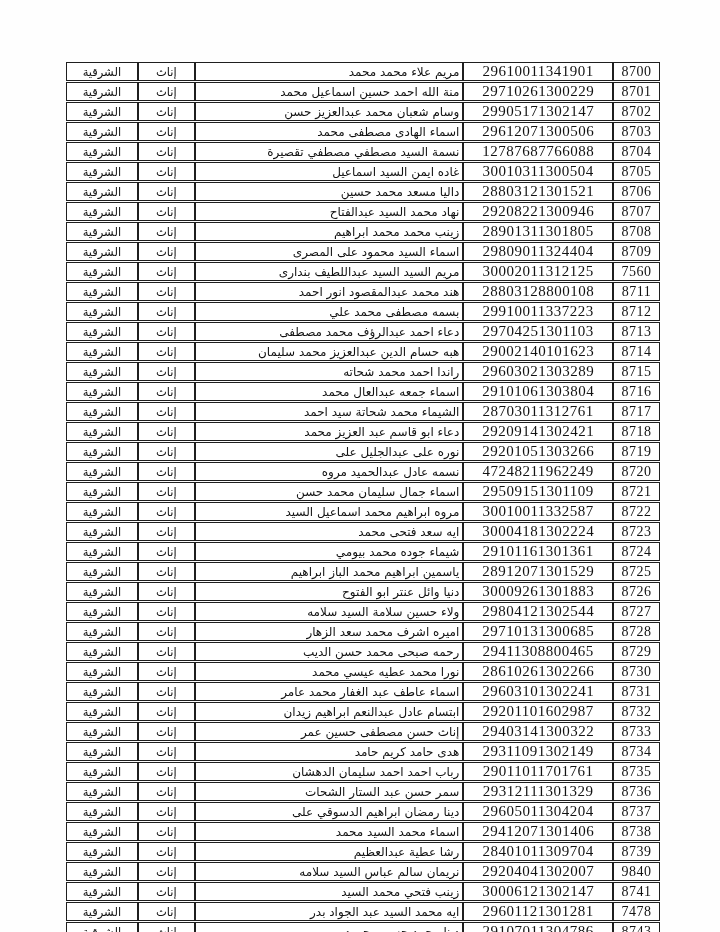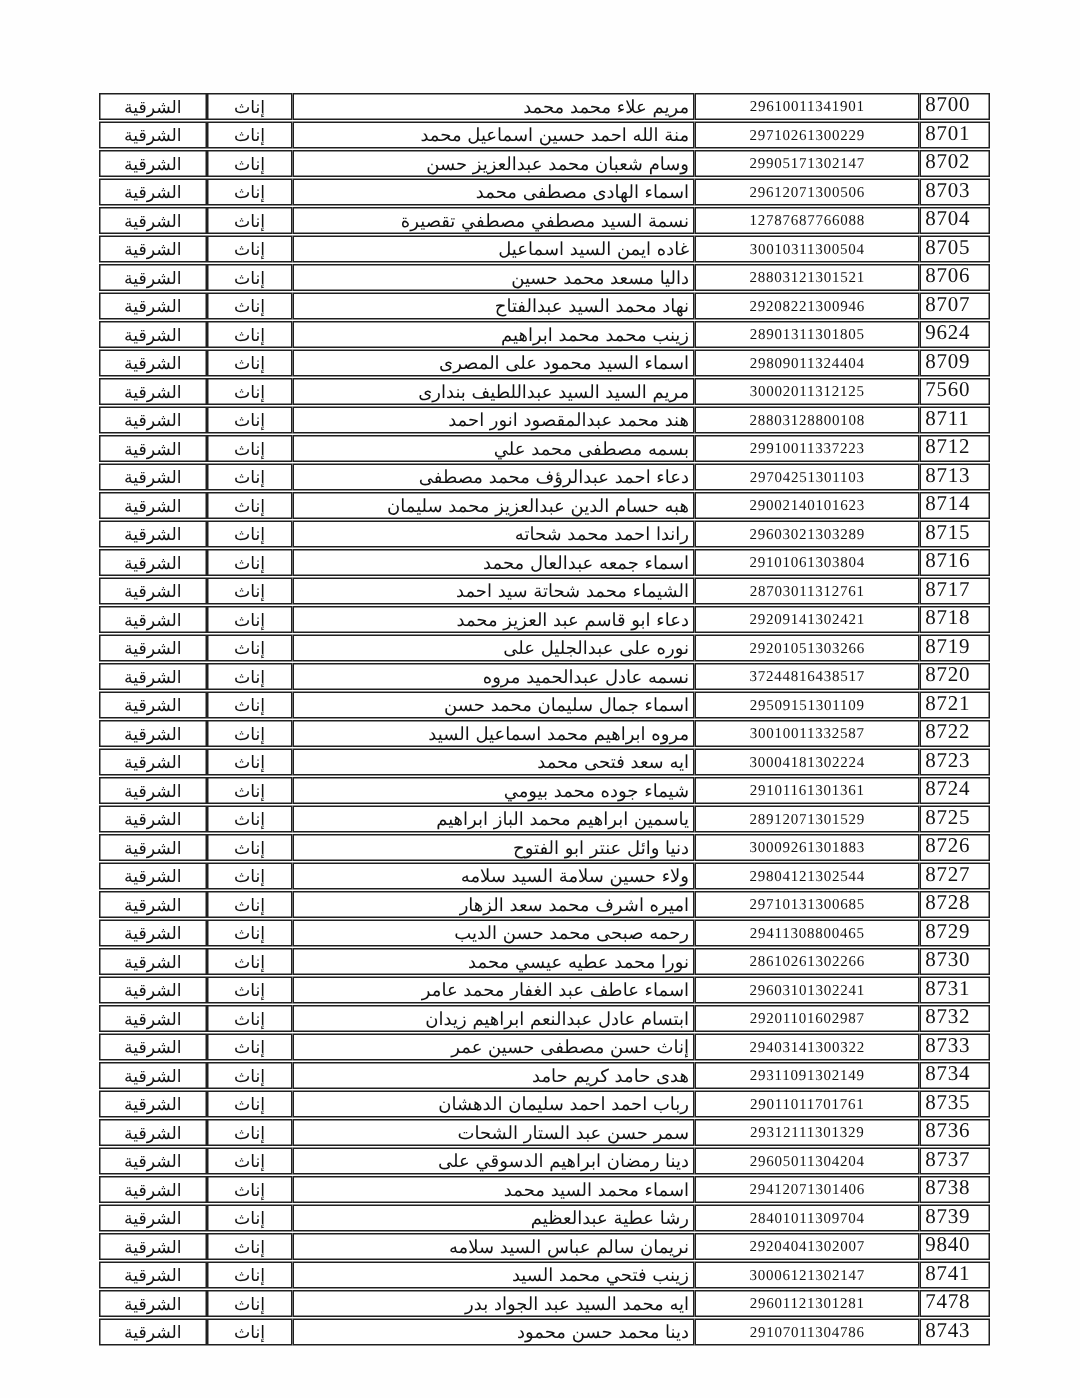--- a/index.html
+++ b/index.html
@@ -35,27 +35,27 @@
     vertical-align: middle;
     background: #ffffff;
   }
   col.c-serial      { width: 46px;  }
   col.c-id          { width: 146px; }
   col.c-name        { width: 262px; }
   col.c-gender      { width: 56px;  }
   col.c-governorate { width: 70px;  }
 
   td.serial-cell {
-    text-align: left;
+    text-align: center;
     font-size: 14px;
     letter-spacing: 0.5px;
   }
   td.id-cell {
     text-align: center;
-    font-size: 10px;
+    font-size: 15px;
     letter-spacing: 0.5px;
   }
   td.name-cell {
     text-align: right;
     font-size: 12px;
     font-family: "DejaVu Sans", sans-serif;
   }
   td.gender-cell, td.governorate-cell {
     text-align: center;
     font-size: 11.5px;
@@ -125,21 +125,21 @@
       <td class="governorate-cell">الشرقية</td>
     </tr>
         <tr>
       <td class="serial-cell">8707</td>
       <td class="id-cell">29208221300946</td>
       <td class="name-cell">نهاد محمد السيد عبدالفتاح</td>
       <td class="gender-cell">إناث</td>
       <td class="governorate-cell">الشرقية</td>
     </tr>
         <tr>
-      <td class="serial-cell">9624</td>
+      <td class="serial-cell">8708</td>
       <td class="id-cell">28901311301805</td>
       <td class="name-cell">زينب محمد محمد ابراهيم</td>
       <td class="gender-cell">إناث</td>
       <td class="governorate-cell">الشرقية</td>
     </tr>
         <tr>
       <td class="serial-cell">8709</td>
       <td class="id-cell">29809011324404</td>
       <td class="name-cell">اسماء السيد محمود على المصرى</td>
       <td class="gender-cell">إناث</td>
@@ -210,21 +210,21 @@
     </tr>
         <tr>
       <td class="serial-cell">8719</td>
       <td class="id-cell">29201051303266</td>
       <td class="name-cell">نوره على عبدالجليل على</td>
       <td class="gender-cell">إناث</td>
       <td class="governorate-cell">الشرقية</td>
     </tr>
         <tr>
       <td class="serial-cell">8720</td>
-      <td class="id-cell">37244816438517</td>
+      <td class="id-cell">47248211962249</td>
       <td class="name-cell">نسمه عادل عبدالحميد مروه</td>
       <td class="gender-cell">إناث</td>
       <td class="governorate-cell">الشرقية</td>
     </tr>
         <tr>
       <td class="serial-cell">8721</td>
       <td class="id-cell">29509151301109</td>
       <td class="name-cell">اسماء جمال سليمان محمد حسن</td>
       <td class="gender-cell">إناث</td>
       <td class="governorate-cell">الشرقية</td>

